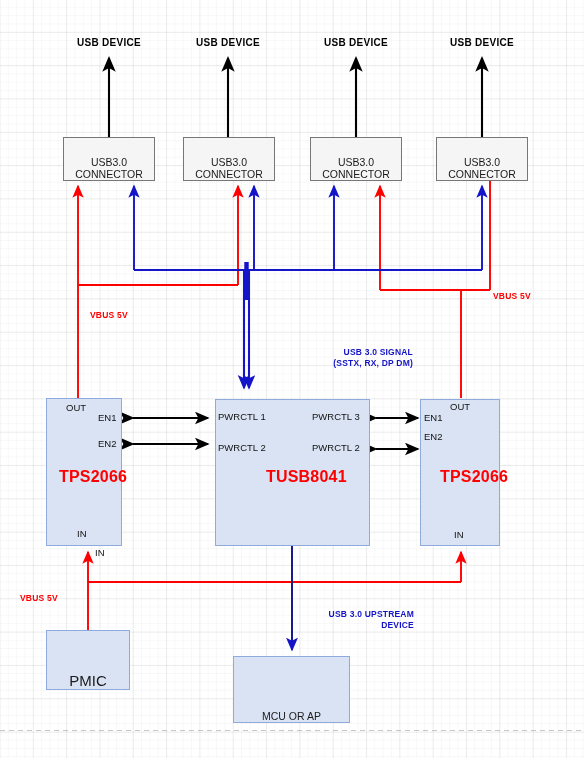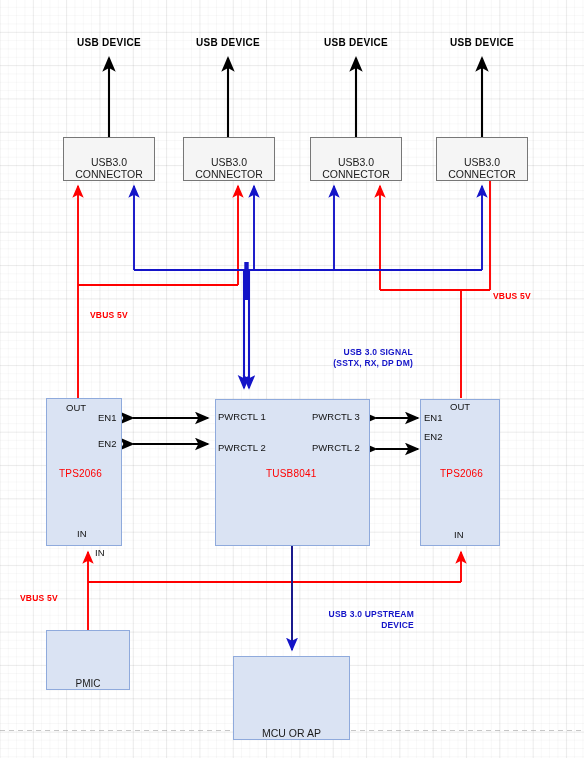--- a/index.html
+++ b/index.html
@@ -43,22 +43,22 @@
     font-size:10.5px;
     color:#1a1a1a;
   }
   .chip-box{
     background:#dae3f3;
     border:1px solid #8faadc;
   }
   .chip-name{
     position:absolute;
     color:#ff0000;
-    font-weight:normal;
-    font-size:10px;
+    font-weight:bold;
+    font-size:16px;
     letter-spacing:0.2px;
     white-space:nowrap;
   }
   .dev-label{
     position:absolute;
     font-size:10px;
     font-weight:bold;
     color:#000000;
     letter-spacing:0.3px;
     white-space:nowrap;
@@ -231,20 +231,20 @@
   <div class="chip-name" style="left:266px;top:468px;">TUSB8041</div>
 
   <div class="box chip-box" style="left:420px;top:399px;width:80px;height:147px;"></div>
   <div class="pin" style="left:450px;top:401px;">OUT</div>
   <div class="pin" style="left:424px;top:412px;">EN1</div>
   <div class="pin" style="left:424px;top:431px;">EN2</div>
   <div class="pin" style="left:454px;top:529px;">IN</div>
   <div class="chip-name" style="left:440px;top:468px;">TPS2066</div>
 
   <div class="box chip-box" style="left:46px;top:630px;width:84px;height:60px;">
-    <span class="box-label" style="font-size:10px;color:#1a1a1a;">PMIC</span>
-  </div>
-
-  <div class="box chip-box" style="left:233px;top:656px;width:117px;height:84px;">
+    <span class="box-label" style="font-size:15px;color:#1a1a1a;">PMIC</span>
+  </div>
+
+  <div class="box chip-box" style="left:233px;top:656px;width:117px;height:67px;">
     <span class="box-label" style="font-size:10.5px;color:#1a1a1a;">MCU OR AP</span>
   </div>
 
 </div>
 
 </body></html>

